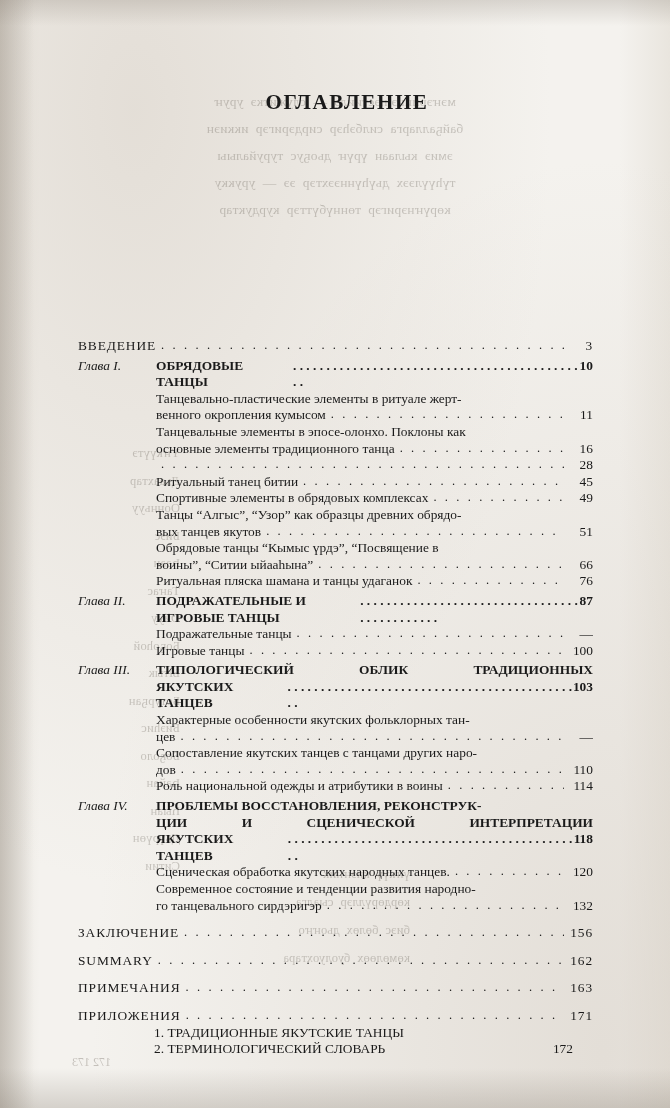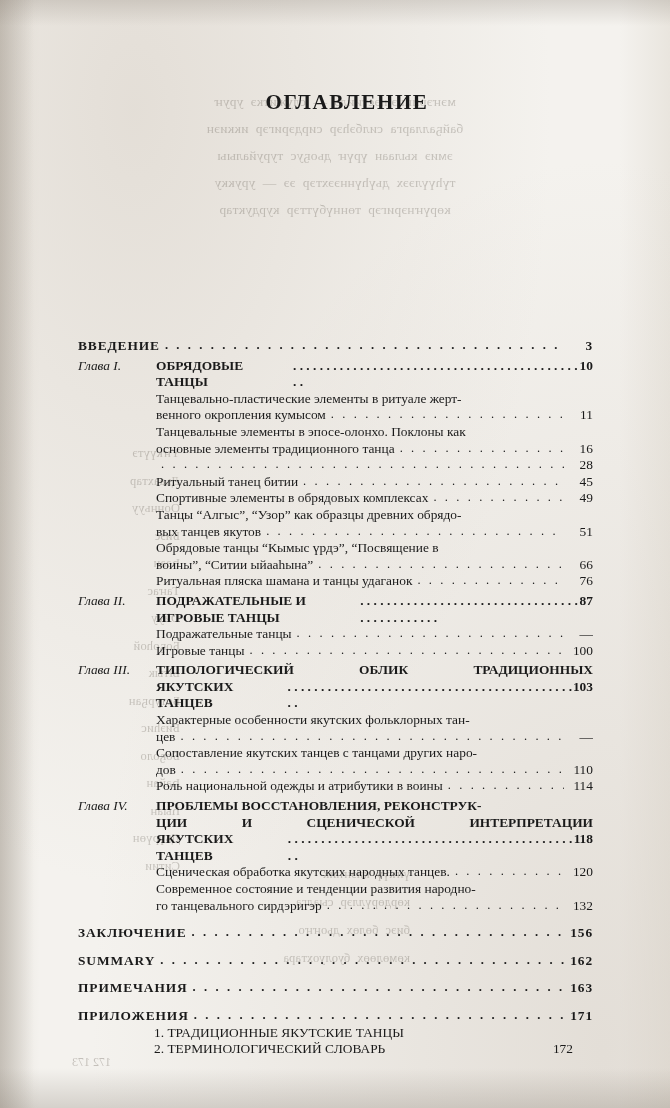--- a/index.html
+++ b/index.html
@@ -135,21 +135,21 @@
     transform: translateY(-1px);
   }
   .row .pg {
     flex: 0 0 auto;
     text-align: right;
     width: 26px;
     white-space: nowrap;
   }
 
   
-  .lvl-front { font-weight: bold; letter-spacing: 0.9px; margin-top: 0; justify-content: flex-end; }
+  .lvl-front { font-weight: normal; letter-spacing: 0.9px; margin-top: 0; justify-content: flex-end; }
   .lvl-chapter { display: flex; width: 100%; margin-top: 3px; }
   .chap-no {
     flex: 0 0 78px;
     font-weight: normal;
     font-style: italic;
   }
   .chap-body {
     flex: 1 1 auto;
     font-weight: bold;
   }

